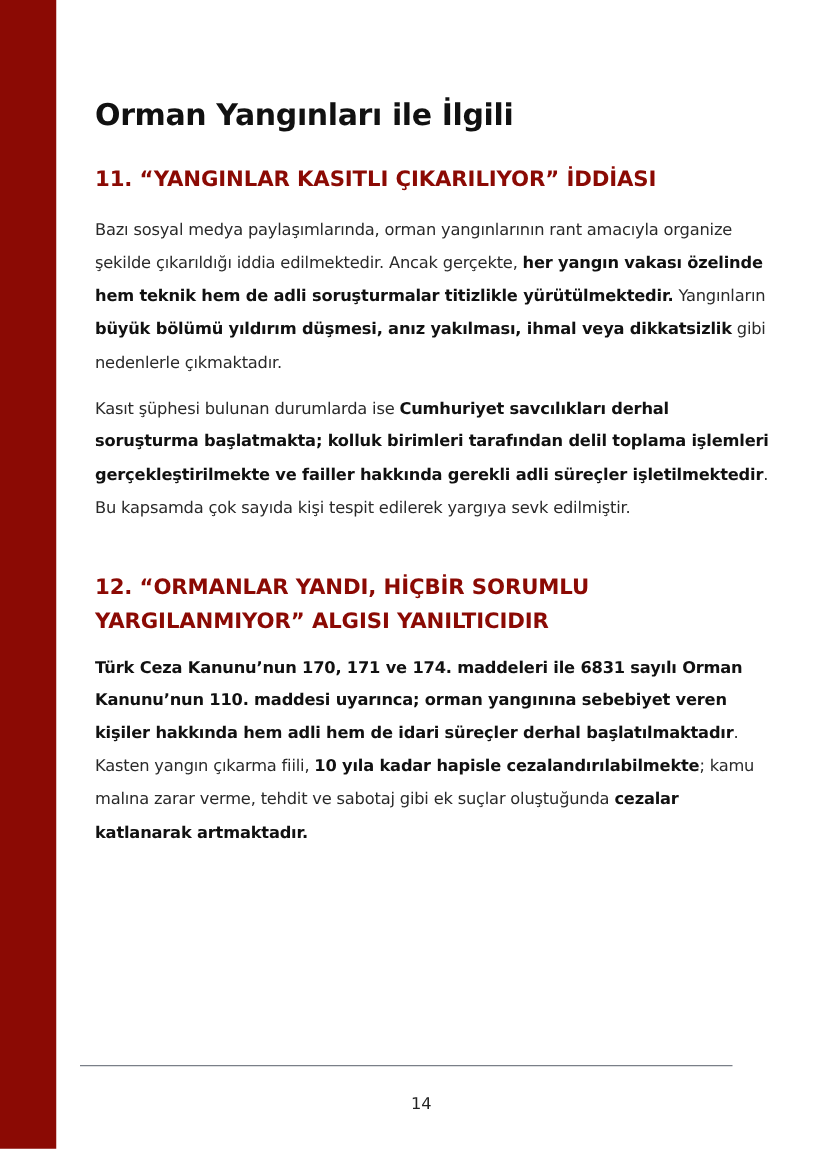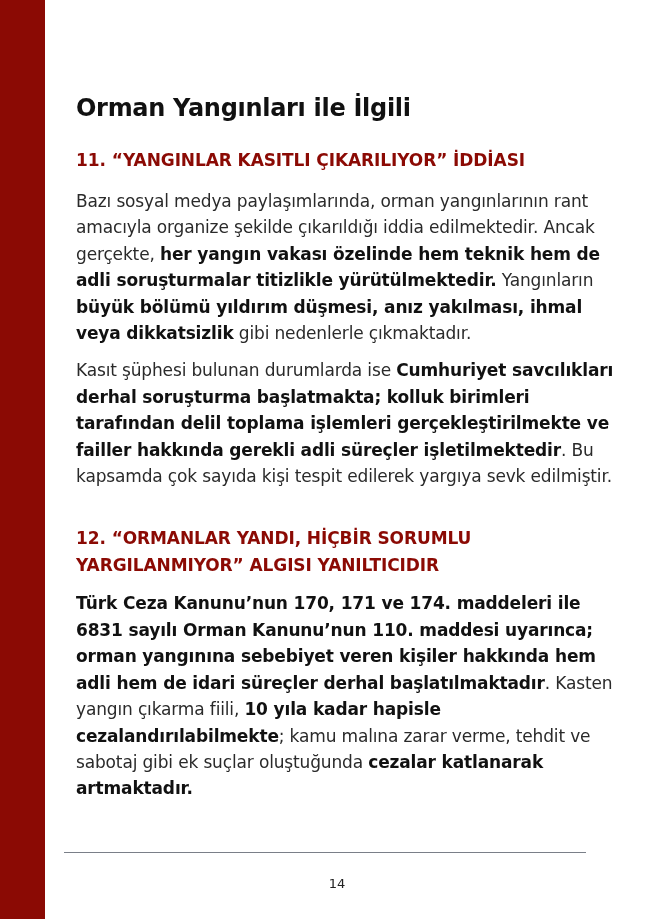--- a/index.html
+++ b/index.html
@@ -7,36 +7,36 @@
     width: 650px; height: 919px; position: relative; overflow: hidden;
     background: #ffffff;
     font-family: "DejaVu Sans", "Liberation Sans", sans-serif;
     color: #1a1a1a;
   }
   .side-bar {
     position: absolute; left: 0; top: 0; width: 45px; height: 919px;
     background: #8b0a04;
   }
   .content {
-    position: absolute; left: 76px; top: 92px; width: 540px;
+    position: absolute; left: 76px; top: 76px; width: 540px;
   }
   .page-title {
     margin: 0; font-weight: bold; font-size: 24px; line-height: 32px;
     letter-spacing: -0.3px;
   }
   .page-title .line1 { display: block; color: #111111; }
   .page-title .line2 { display: block; color: #8b0a04; }
   .section-heading {
     margin: 0; color: #8b0a04; font-weight: bold; font-size: 17px;
     line-height: 27px; letter-spacing: -0.1px;
   }
   .h1 { margin-top: 23px; }
   .h2 { margin-top: 36px; }
   p {
-    margin: 0; font-size: 17px; line-height: 26.4px; color: #2a2a2a;
+    margin: 0; font-size: 13px; line-height: 26.4px; color: #2a2a2a;
     letter-spacing: -0.15px;
   }
   p b { color: #111111; font-weight: bold; }
   .p-after-h { margin-top: 14px; }
   .p-gap { margin-top: 11px; }
   .divider {
     position: absolute; left: 64px; top: 852px; width: 522px; height: 1px;
     background: #7a7f88;
   }
   .page-number {

